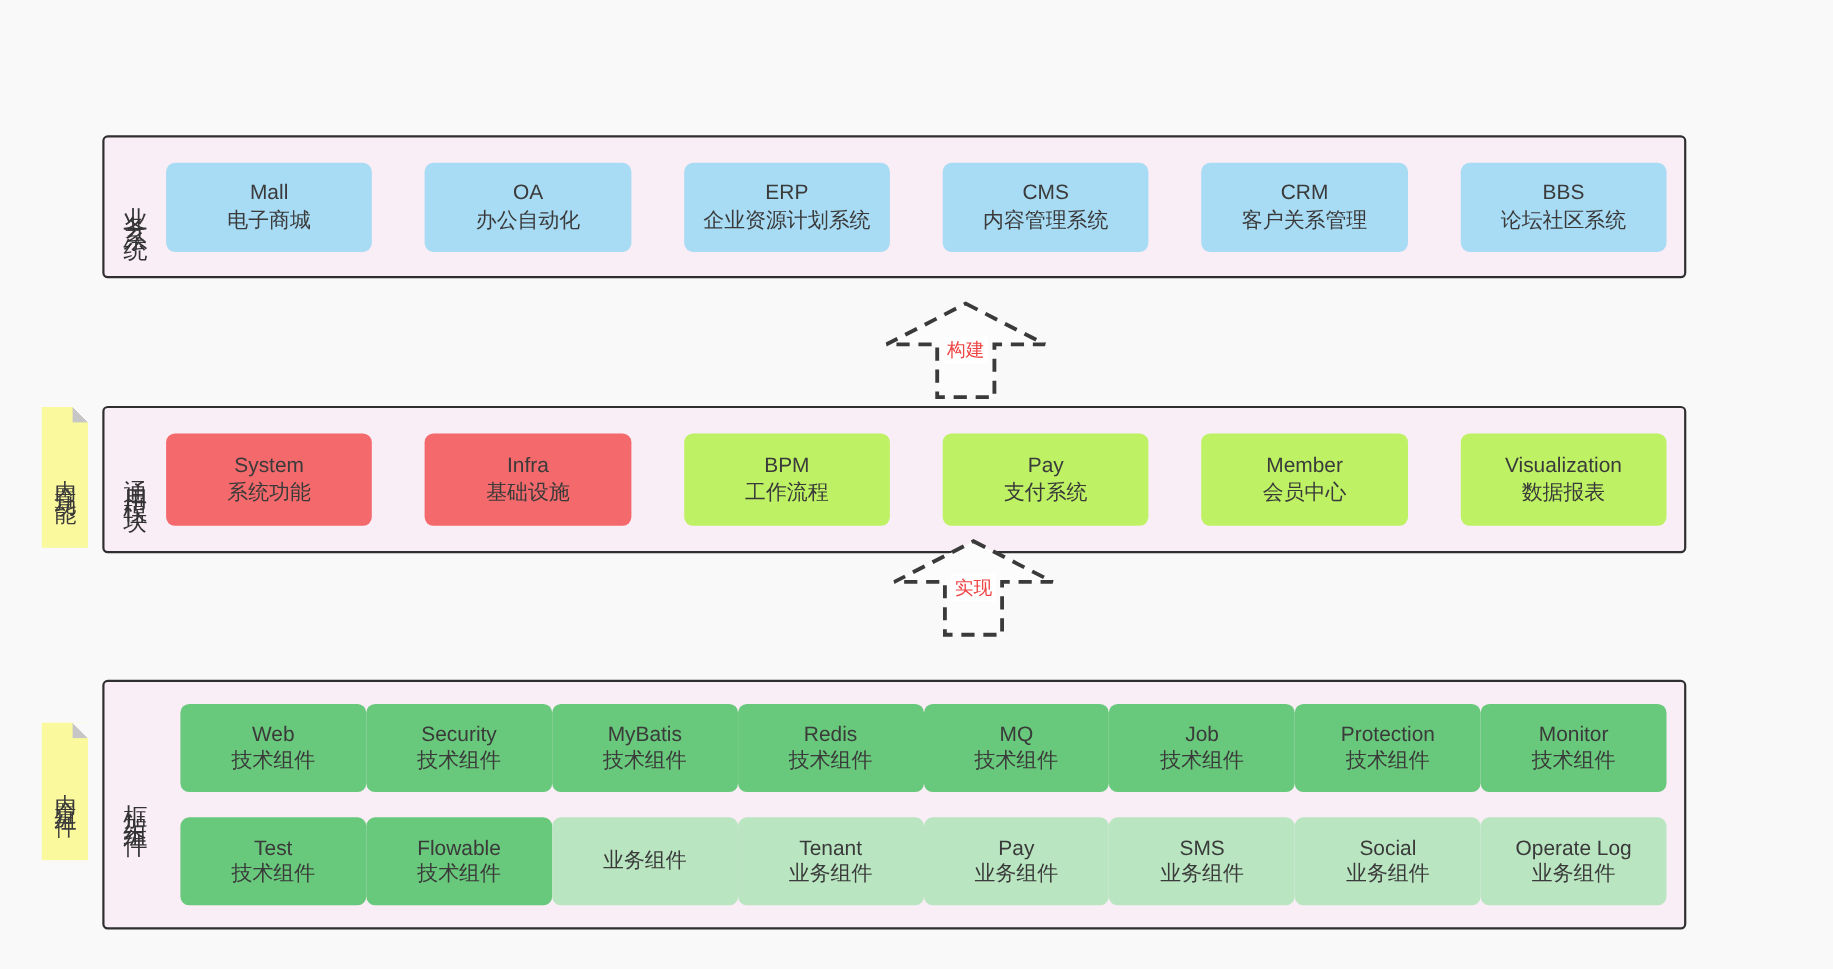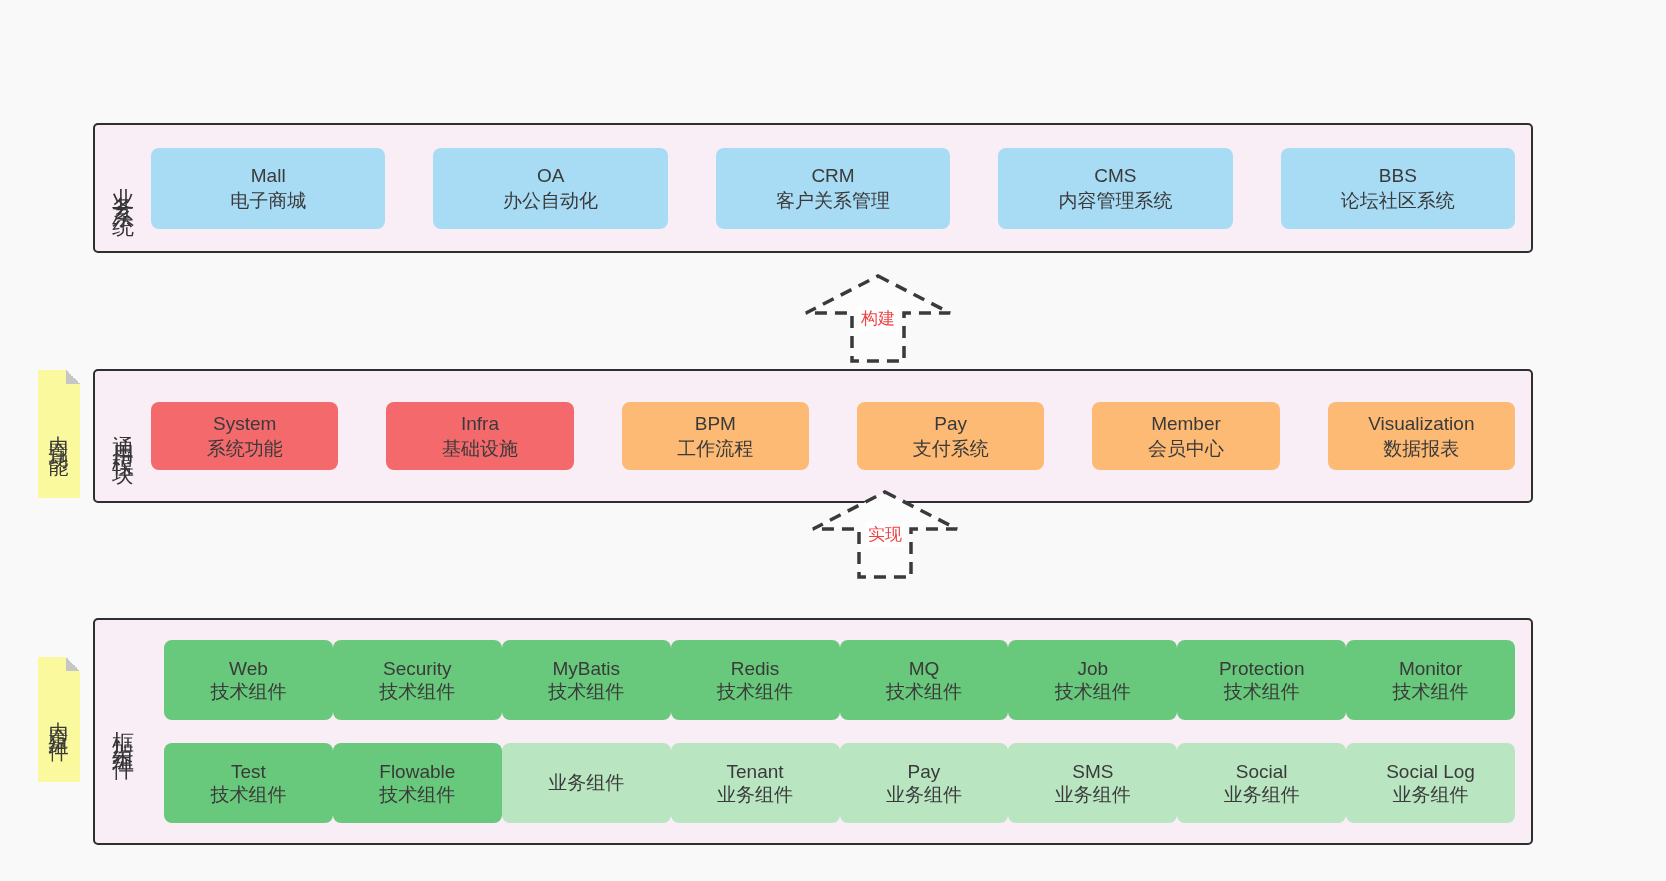--- a/index.html
+++ b/index.html
@@ -32,25 +32,25 @@
   .rows{
     position:absolute;left:56px;right:16px;top:0;bottom:0;
     display:flex;flex-direction:column;justify-content:center;gap:23px;
   }
   .row{display:flex;padding-left:13px;}
   .box{
     flex:1;height:81px;border-radius:8px;
     display:flex;flex-direction:column;align-items:center;justify-content:center;
     text-align:center;font-size:19px;line-height:1.32;padding:0 5px;box-sizing:border-box;
   }
-  #layer-modules .box{height:68px;}
+  #layer-modules .box{height:84px;}
   .row .box{height:80px;line-height:1.22;}
   .v-blue{background:#a8dbf4;}
   .v-red{background:#f4696b;}
-  .v-pink{background:#fdba74;}
+  .v-pink{background:#bef264;}
   .v-green{background:#68c87b;}
   .v-lightgreen{background:#b9e5c1;}
 
   .sticky{
     position:absolute;width:42px;background:#fbf99e;
     display:flex;align-items:center;justify-content:center;
   }
   #sticky-modules{left:38px;top:370px;height:128px;}
   #sticky-components{left:38px;top:657px;height:125px;}
   .sticky::before{
@@ -83,26 +83,30 @@
     <div class="boxes">
       <div class="box v-blue">
         <div>Mall</div>
         <div>电子商城</div>
       </div>
       <div class="box v-blue">
         <div>OA</div>
         <div>办公自动化</div>
       </div>
       <div class="box v-blue">
+        <div>ERP</div>
+        <div>企业资源计划系统</div>
+      </div>
+      <div class="box v-blue">
+        <div>CMS</div>
+        <div>内容管理系统</div>
+      </div>
+      <div class="box v-blue">
         <div>CRM</div>
         <div>客户关系管理</div>
-      </div>
-      <div class="box v-blue">
-        <div>CMS</div>
-        <div>内容管理系统</div>
       </div>
       <div class="box v-blue">
         <div>BBS</div>
         <div>论坛社区系统</div>
       </div>
     </div>
   </section>
 
   <div class="arrow" id="arrow-build">
     <svg viewBox="0 0 150 92">
@@ -219,20 +223,20 @@
         </div>
         <div class="box v-lightgreen">
           <div>SMS</div>
           <div>业务组件</div>
         </div>
         <div class="box v-lightgreen">
           <div>Social</div>
           <div>业务组件</div>
         </div>
         <div class="box v-lightgreen">
-          <div>Social Log</div>
+          <div>Operate Log</div>
           <div>业务组件</div>
         </div>
       </div>
     </div>
   </section>
 
 </div>
 
 </body></html>

